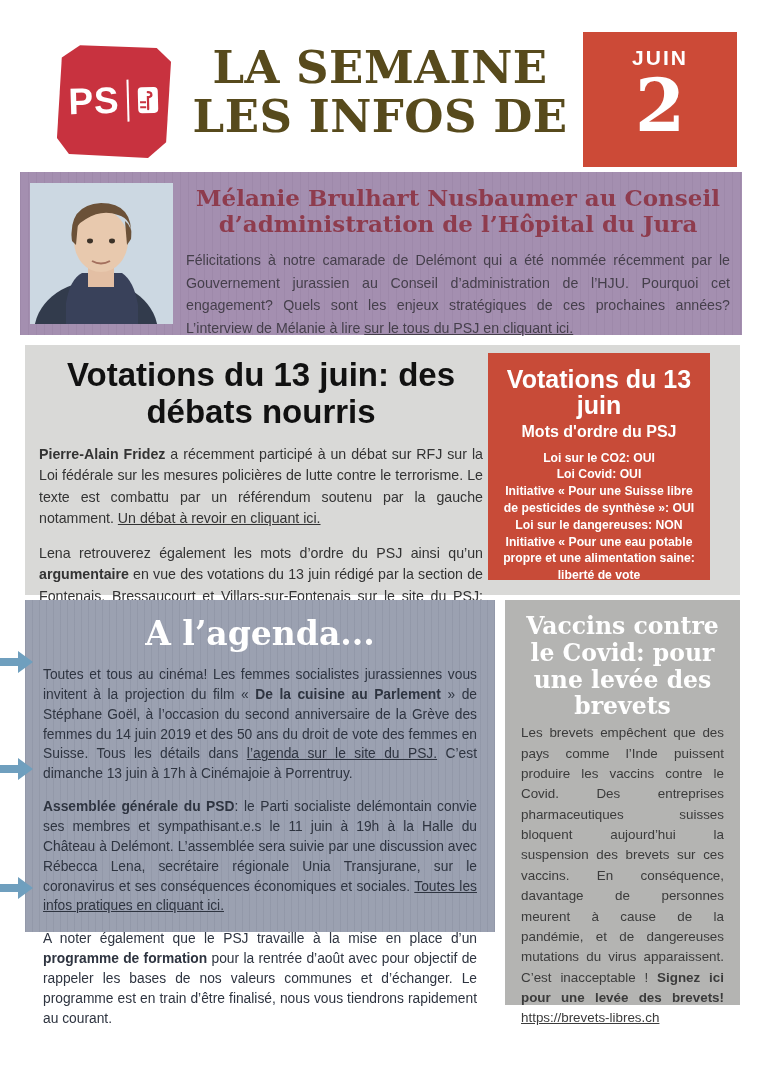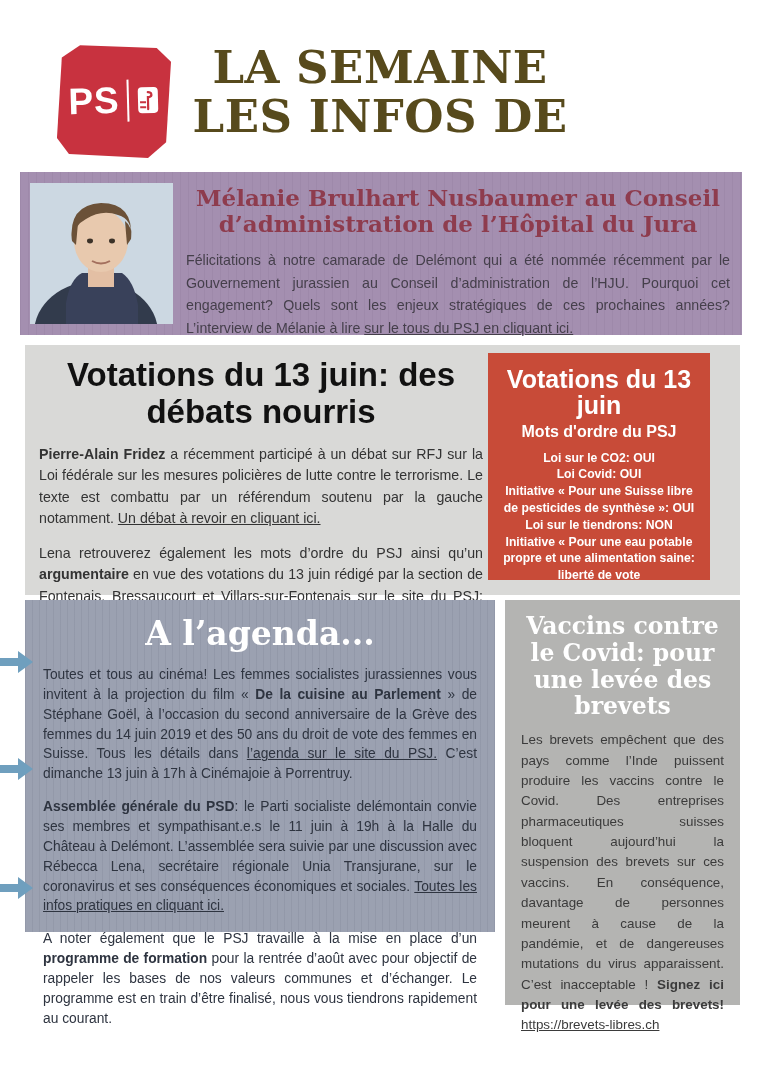--- a/index.html
+++ b/index.html
@@ -60,21 +60,21 @@
     font-size:33px;text-align:center;margin:2px 0 12px 0;}
   .agenda p{color:#2e3440;font-size:13.8px;line-height:1.44;text-align:justify;margin:0 0 13px 0;}
   .agenda a{color:#2e3440;}
   .arrow{position:absolute;left:0;width:34px;height:24px;}
   .arrow svg{display:block;}
 
   
   .vaccins{position:absolute;left:505px;top:600px;width:235px;height:405px;background:#b4b4b2;
     box-sizing:border-box;padding:13px 16px;}
   .vaccins-heading{color:#fff;font-family:"DejaVu Serif","Liberation Serif",serif;font-weight:bold;
-    font-size:23.5px;line-height:1.14;text-align:center;margin:0 0 10px 0;}
+    font-size:23.5px;line-height:1.14;text-align:center;margin:0 0 3px 0;}
   .vaccins-body{color:#3b3b3b;font-size:13.4px;line-height:1.52;text-align:justify;word-spacing:1px;}
   .vaccins-body a{color:#3b3b3b;}
 
   b,strong{font-weight:bold;}
   a{text-decoration:underline;cursor:pointer;}
 </style>
 </head>
 <body>
 
 <div class="page">
@@ -90,20 +90,24 @@
         <rect x="3" y="15" width="6" height="2" fill="#c8323f"></rect>
       </svg>
     </span>
   </div>
 
   <div class="header-title">
     <div>LA SEMAINE</div>
     <div>LES INFOS DE</div>
   </div>
 
+  <div class="date-box">
+    <div class="month">JUIN</div>
+    <div class="day">2</div>
+  </div>
 
   <div class="banner">
     <div class="portrait">
       <svg width="143" height="141" viewBox="0 0 143 141">
         <rect width="143" height="141" fill="#ccd8e2"></rect>
         <ellipse cx="66" cy="150" rx="62" ry="52" fill="#323b4c"></ellipse>
         <path d="M36 120 Q40 96 52 90 L92 90 Q104 98 108 122 L108 141 L36 141 Z" fill="#39415a"></path>
         <rect x="58" y="78" width="26" height="26" fill="#e3bfa4"></rect>
         <ellipse cx="71" cy="58" rx="27" ry="31" fill="#e8c9ae"></ellipse>
         <path d="M42 58 Q38 22 71 20 Q104 20 101 56 Q103 36 88 32 Q72 26 56 36 Q44 42 42 58 Z" fill="#6b5138"></path>
@@ -127,21 +131,21 @@
       <p><span>Lena retrouverez également les mots d’ordre du PSJ ainsi qu’un </span><strong>argumentaire</strong><span> en vue des votations du 13 juin rédigé par la section de Fontenais, Bressaucourt et Villars-sur-Fontenais sur le site du PSJ: </span><a>cliquez ici!</a></p>
     </div>
 
     <div class="mots-box">
       <div class="mots-title">Votations du 13 juin</div>
       <div class="mots-subtitle">Mots d'ordre du PSJ</div>
       <div class="mots-items">
         <div>Loi sur le CO2: OUI</div>
         <div>Loi Covid: OUI</div>
         <div>Initiative « Pour une Suisse libre de pesticides de synthèse »: OUI</div>
-        <div>Loi sur le tiendrons: NON</div>
+        <div>Loi sur le dangereuses: NON</div>
         <div>Initiative « Pour une eau potable propre et une alimentation saine: liberté de vote</div>
       </div>
       <div class="mots-footer">
         <span class="label">Parti socialiste jurassien</span>
         <span class="mini-logo">
           <span class="t">PS</span>
           <span class="b"></span>
           <span class="c">ē</span>
         </span>
       </div>

